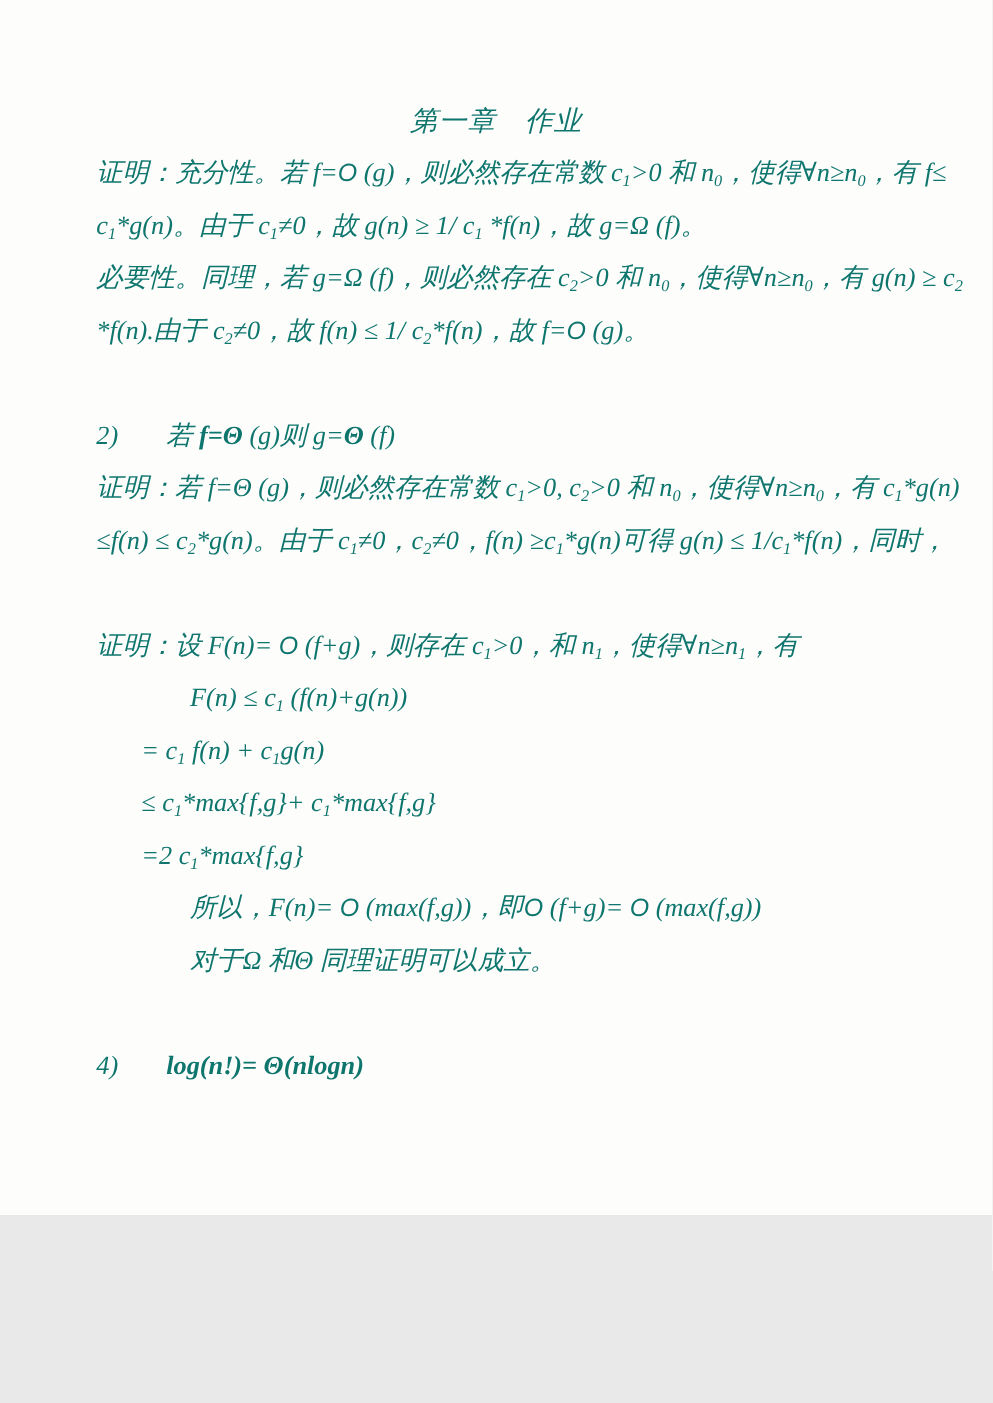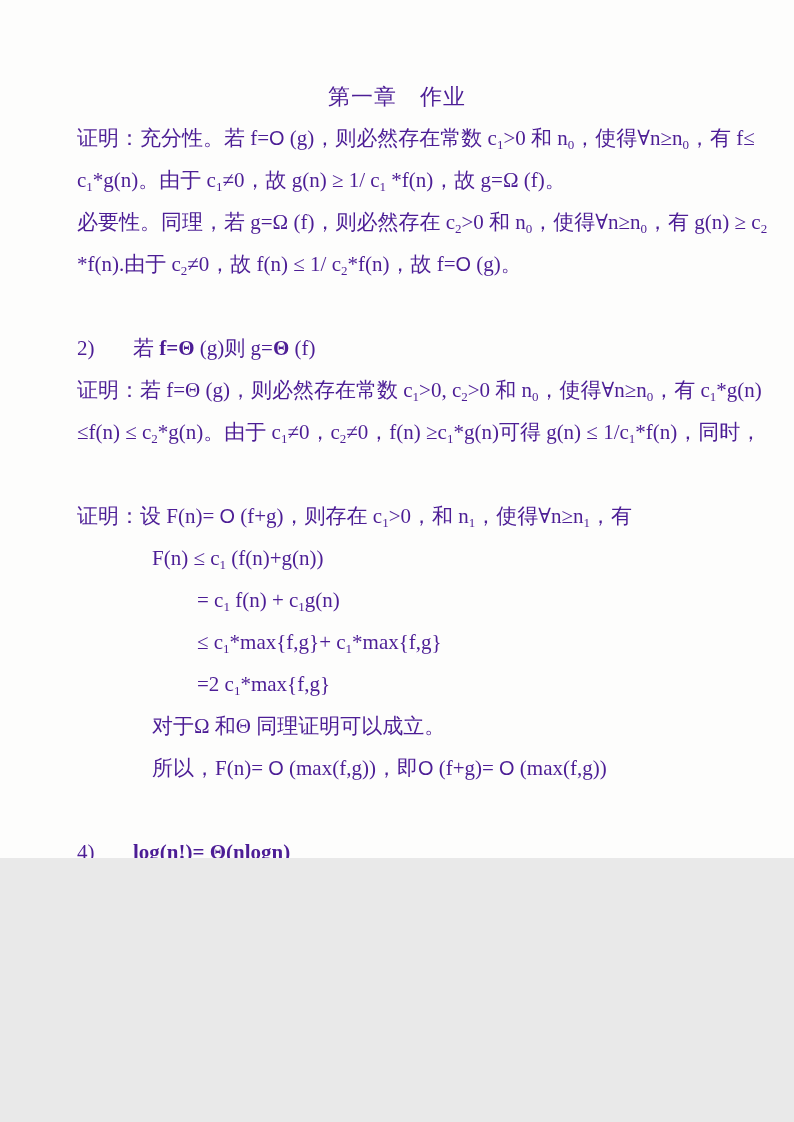--- a/index.html
+++ b/index.html
@@ -3,26 +3,27 @@
 <meta charset="utf-8">
 <style>
   html, body {
     margin: 0;
     padding: 0;
     background: #e9e9e9;
   }
   .page {
     position: relative;
     width: 794px;
-    height: 858px;
+    height: 972px;
     margin: 0 auto;
     background: #fdfdfc;
-    color: #4c1d95;
+    color: #0f766e;
     font-family: "Liberation Serif", "DejaVu Serif", serif;
     overflow: hidden;
+    font-style: italic;
   }
   .doc-title {
     position: absolute;
     top: 84px;
     left: 0;
     width: 100%;
     text-align: center;
     font-size: 22px;
     line-height: 26px;
     letter-spacing: 1px;
@@ -34,21 +35,21 @@
     right: 55px;
     font-size: 21px;
   }
   .line {
     height: 42px;
     line-height: 42px;
     white-space: nowrap;
   }
   .line.blank { height: 42px; }
   .line.ind1 { margin-left: 75px; }
-  .line.ind2 { margin-left: 120px; }
+  .line.ind2 { margin-left: 36px; }
   .num {
     display: inline-block;
     width: 56px;
   }
   .b { font-weight: bold; }
   .bigO {
     font-family: "Liberation Sans", "DejaVu Sans", sans-serif;
     font-size: 0.95em;
   }
   sub {
@@ -79,19 +80,19 @@
       <div class="line blank"></div>
       <div class="line"><span class="num">2)</span><span>若 </span><span class="b">f=Θ</span><span> (g)则 g=</span><span class="b">Θ</span><span> (f)</span></div>
       <div class="line"><span>证明：若 f=Θ (g)，则必然存在常数 c</span><sub>1</sub><span>&gt;0, c</span><sub>2</sub><span>&gt;0 和 n</span><sub>0</sub><span>，使得∀n≥n</span><sub>0</sub><span>，有 c</span><sub>1</sub><span>*g(n)</span></div>
       <div class="line"><span>≤f(n) ≤ c</span><sub>2</sub><span>*g(n)。由于 c</span><sub>1</sub><span>≠0，c</span><sub>2</sub><span>≠0，f(n) ≥c</span><sub>1</sub><span>*g(n)可得 g(n) ≤ 1/c</span><sub>1</sub><span>*f(n)，同时，</span></div>
       <div class="line blank"></div>
       <div class="line"><span>证明：设 F(n)= </span><span class="bigO">O</span><span> (f+g)，则存在 c</span><sub>1</sub><span>&gt;0，和 n</span><sub>1</sub><span>，使得∀n≥n</span><sub>1</sub><span>，有</span></div>
       <div class="line ind1"><span>F(n) ≤ c</span><sub>1</sub><span> (f(n)+g(n))</span></div>
       <div class="line ind2"><span>= c</span><sub>1</sub><span> f(n) + c</span><sub>1</sub><span>g(n)</span></div>
       <div class="line ind2"><span>≤ c</span><sub>1</sub><span>*max{f,g}+ c</span><sub>1</sub><span>*max{f,g}</span></div>
       <div class="line ind2"><span>=2 c</span><sub>1</sub><span>*max{f,g}</span></div>
+      <div class="line ind1"><span>所以，F(n)= </span><span class="bigO">O</span><span> (max(f,g))，即</span><span class="bigO">O</span><span> (f+g)= </span><span class="bigO">O</span><span> (max(f,g))</span></div>
       <div class="line ind1"><span>对于Ω 和Θ 同理证明可以成立。</span></div>
-      <div class="line ind1"><span>所以，F(n)= </span><span class="bigO">O</span><span> (max(f,g))，即</span><span class="bigO">O</span><span> (f+g)= </span><span class="bigO">O</span><span> (max(f,g))</span></div>
       <div class="line blank"></div>
       <div class="line"><span class="num">4)</span><span class="b">log(n!)= Θ(nlogn)</span></div>
     </div>
   <div class="page-number">1</div>
 </div>
 
 </body></html>

